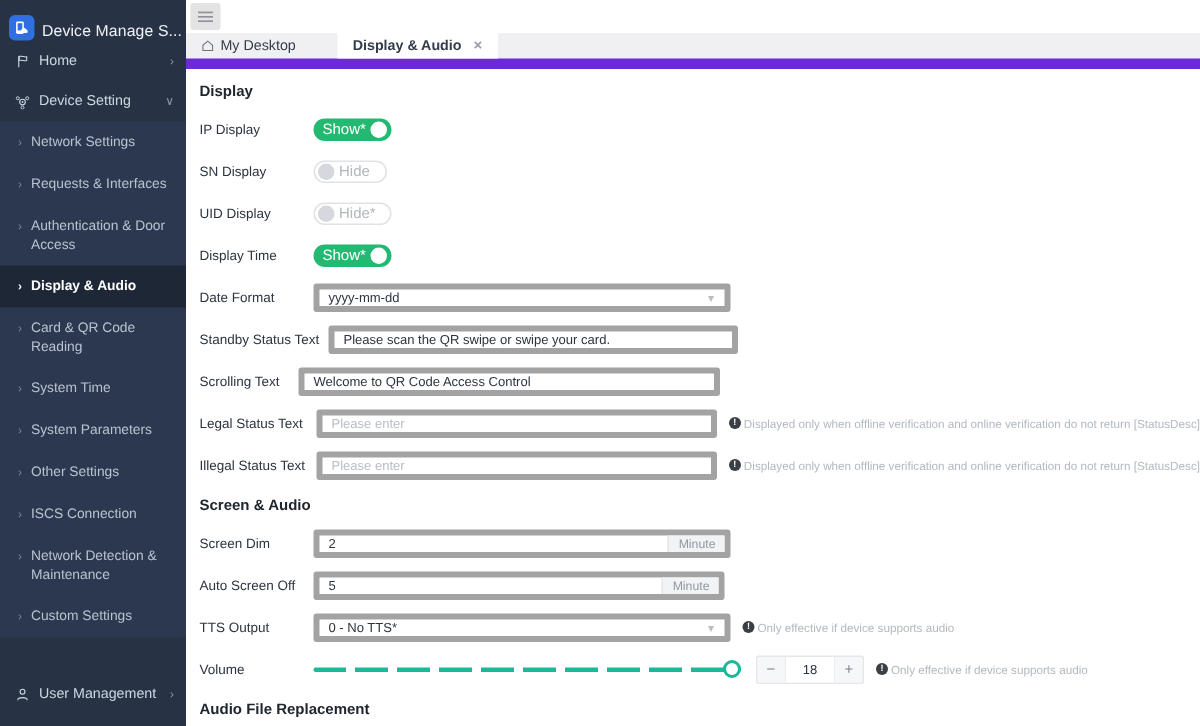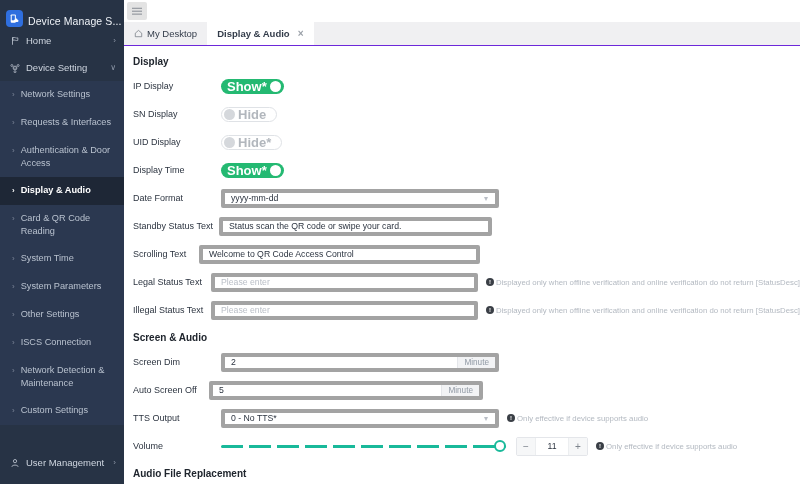--- a/index.html
+++ b/index.html
@@ -124,21 +124,22 @@
     cursor: pointer;
   }
   .hamburger svg { display:block; }
 
   .tabbar {
     height: 24px;
     flex: 0 0 24px;
     background: #f0f0f2;
     display: flex;
     align-items: stretch;
-    border-bottom: 1px solid #6d28d9;
+    border-bottom: 7px solid #6d28d9;
+    gap: 18px;
   }
   .tab {
     display: flex;
     align-items: center;
     padding: 0 10px;
     font-size: 9.5px;
     color: #333c4a;
     cursor: pointer;
     gap: 4px;
     white-space: nowrap;
@@ -176,21 +177,21 @@
     min-height: 20px;
     margin-bottom: 8px;
     padding-left: 9px;
   }
   .row-label {
     font-size: 9px;
     color: #2c3440;
     flex: 0 0 auto;
     white-space: nowrap;
   }
-  .lbl-w { width: 88px; }
+  .lbl-w { width: 76px; }
 
   
   .toggle {
     height: 15px;
     border-radius: 8px;
     display: inline-flex;
     align-items: center;
     padding: 0 2px;
     cursor: pointer;
     position: relative;
@@ -206,24 +207,23 @@
     justify-content: flex-start;
   }
   .toggle .knob {
     width: 11px; height: 11px;
     border-radius: 50%;
     flex: 0 0 11px;
   }
   .toggle.on .knob { background: #ffffff; order: 2; margin-left: 3px; margin-right: 1px; }
   .toggle.off .knob { background: #d5d8dc; order: 0; margin-right: 3px; }
   .toggle .t-text {
-    font-size: 13px;
+    font-size: 10px;
     white-space: nowrap;
     order: 1;
-    font-weight: bold;
   }
   .toggle.on .t-text { color: #ffffff; margin-left: 4px; }
   .toggle.off .t-text { color: #b2b7bd; margin-right: 8px; }
 
   
   .input {
     height: 19px;
     border: 4px solid #a3a3a3;
     border-radius: 2px;
     background: #ffffff;
@@ -504,21 +504,21 @@
         <div class="row-label lbl-w">Date Format</div>
         <div class="input" style="width:278px;">
           <span>yyyy-mm-dd</span>
           <span class="caret">▾</span>
         </div>
       </div>
 
       <div class="row">
         <div class="row-label" style="width:86px;">Standby Status Text</div>
         <div class="input" style="width:273px;">
-          <span>Status scan the QR code or swipe your card.</span>
+          <span>Please scan the QR swipe or swipe your card.</span>
         </div>
       </div>
 
       <div class="row">
         <div class="row-label" style="width:66px;">Scrolling Text</div>
         <div class="input" style="width:281px;">
           <span>Welcome to QR Code Access Control</span>
         </div>
       </div>
 
@@ -575,21 +575,21 @@
       </div>
 
       <div class="row">
         <div class="row-label lbl-w">Volume</div>
         <div class="slider-wrap">
           <div class="slider-track"></div>
           <div class="slider-knob"></div>
         </div>
         <div class="stepper">
           <div class="btn">−</div>
-          <div class="val">11</div>
+          <div class="val">18</div>
           <div class="btn">+</div>
         </div>
         <div class="hint">
           <span class="info-ico">!</span>
           <span>Only effective if device supports audio</span>
         </div>
       </div>
 
       <div class="section-title mt">Audio File Replacement</div>
 

